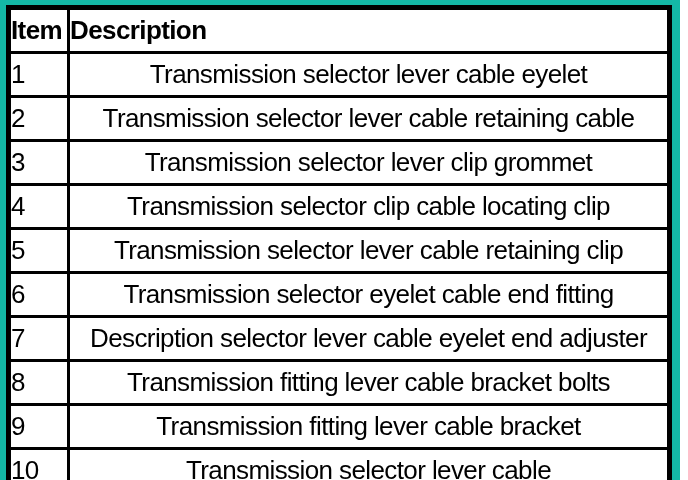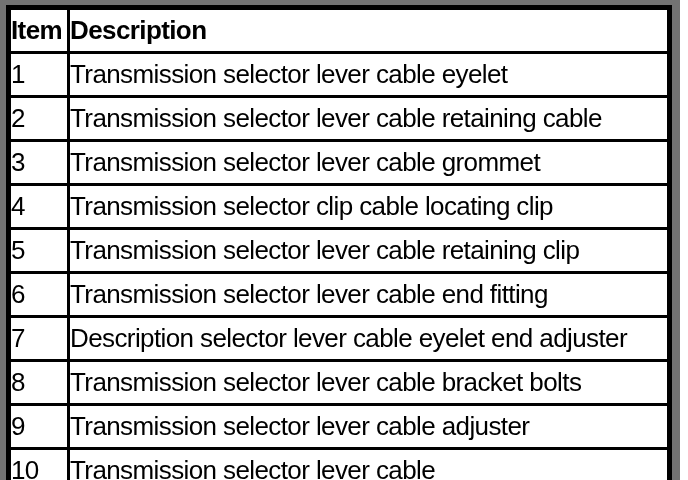--- a/index.html
+++ b/index.html
@@ -4,21 +4,21 @@
 <style>
   html, body {
     margin: 0;
     padding: 0;
     background: #ffffff;
   }
   .page {
     position: relative;
     width: 680px;
     height: 480px;
-    background: #737373;
+    background: #14b8a6;
     overflow: hidden;
   }
   table.parts-table {
     position: absolute;
     left: 6px;
     top: 5px;
     width: 666px;
     height: 467px;
     border-collapse: collapse;
     table-layout: fixed;
@@ -39,21 +39,21 @@
     padding: 0;
   }
   table.parts-table th {
     font-weight: bold;
     text-align: left;
   }
   .col-item  { width: 60px; }
   th.item-h  { padding-left: 3px; }
   td.item-c  { padding-left: 4px; }
   th.desc-h  { padding-left: 5px; }
-  td.desc-c  { padding-left: 5px; }
+  td.desc-c  { padding-left: 5px; text-align: center; }
 </style>
 </head>
 <body>
 
 <div class="page">
   <table class="parts-table">
     <colgroup>
       <col class="col-item">
       <col>
     </colgroup>
@@ -67,45 +67,45 @@
       <tr>
         <td class="item-c">1</td>
         <td class="desc-c">Transmission selector lever cable eyelet</td>
       </tr>
       <tr>
         <td class="item-c">2</td>
         <td class="desc-c">Transmission selector lever cable retaining cable</td>
       </tr>
       <tr>
         <td class="item-c">3</td>
-        <td class="desc-c">Transmission selector lever cable grommet</td>
+        <td class="desc-c">Transmission selector lever clip grommet</td>
       </tr>
       <tr>
         <td class="item-c">4</td>
         <td class="desc-c">Transmission selector clip cable locating clip</td>
       </tr>
       <tr>
         <td class="item-c">5</td>
         <td class="desc-c">Transmission selector lever cable retaining clip</td>
       </tr>
       <tr>
         <td class="item-c">6</td>
-        <td class="desc-c">Transmission selector lever cable end fitting</td>
+        <td class="desc-c">Transmission selector eyelet cable end fitting</td>
       </tr>
       <tr>
         <td class="item-c">7</td>
         <td class="desc-c">Description selector lever cable eyelet end adjuster</td>
       </tr>
       <tr>
         <td class="item-c">8</td>
-        <td class="desc-c">Transmission selector lever cable bracket bolts</td>
+        <td class="desc-c">Transmission fitting lever cable bracket bolts</td>
       </tr>
       <tr>
         <td class="item-c">9</td>
-        <td class="desc-c">Transmission selector lever cable adjuster</td>
+        <td class="desc-c">Transmission fitting lever cable bracket</td>
       </tr>
       <tr>
         <td class="item-c">10</td>
         <td class="desc-c">Transmission selector lever cable</td>
       </tr>
     </tbody>
   </table>
 </div>
 
 </body></html>

